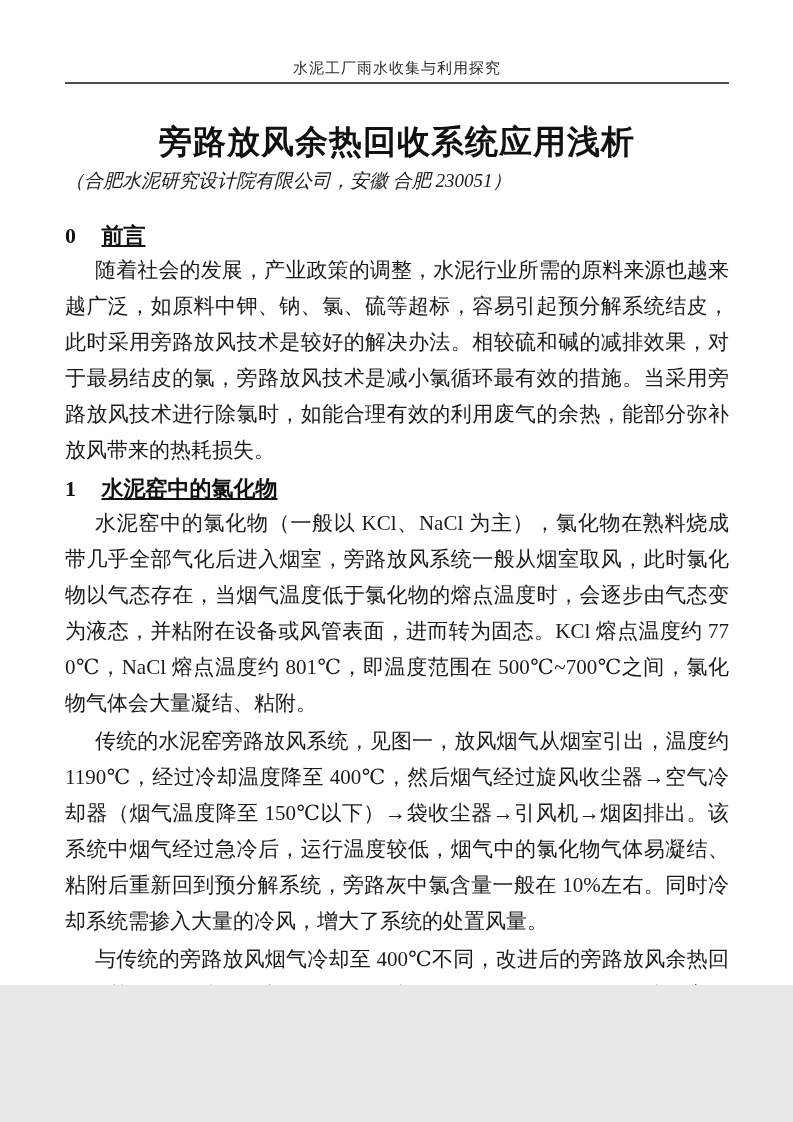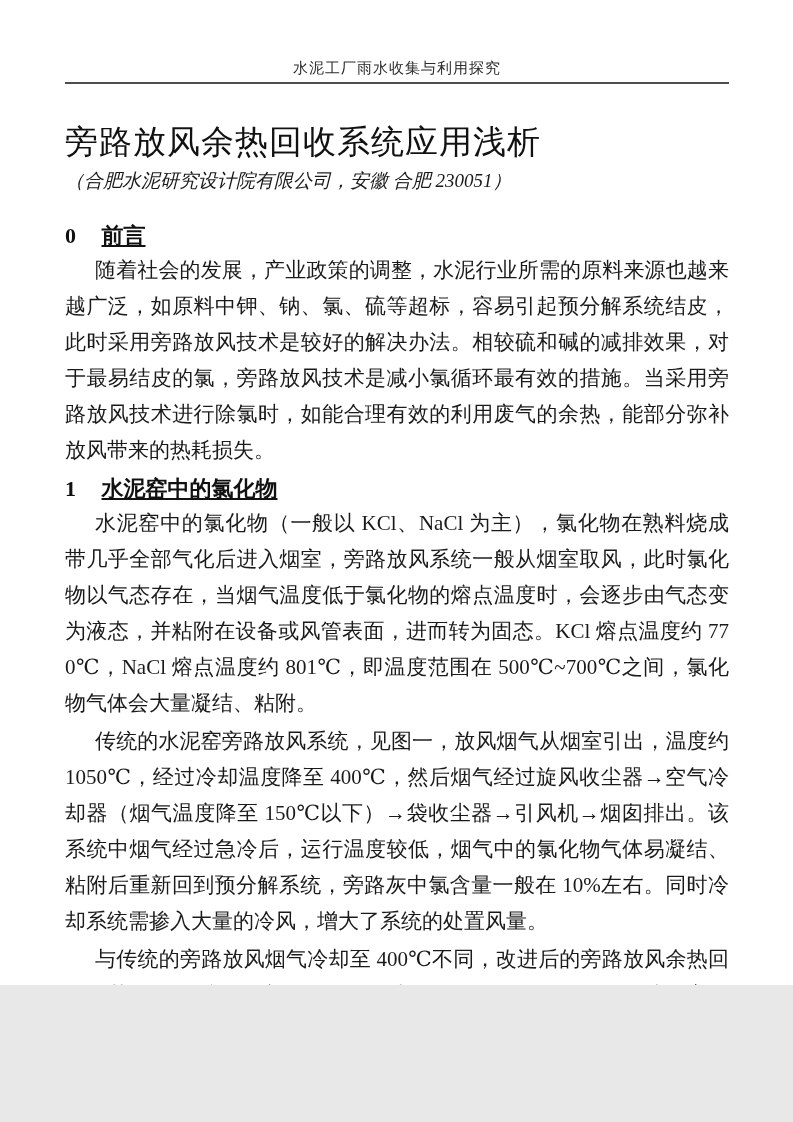--- a/index.html
+++ b/index.html
@@ -28,22 +28,23 @@
     line-height: 20px;
   }
   .head-rule {
     margin-top: 4px;
     border: none;
     border-top: 2px solid #4d4d4d;
     height: 0;
   }
   .article-title {
     margin-top: 38px;
+    text-align: center;
     font-size: 33px;
-    font-weight: normal;
+    font-weight: bold;
     letter-spacing: 1px;
     line-height: 40px;
     color: #111;
   }
   .author-line {
     margin-top: 24px;
     text-align: center;
     font-size: 20px;
     font-style: italic;
     line-height: 26px;
@@ -125,21 +126,21 @@
 
     <p class="para para-first">随着社会的发展，产业政策的调整，水泥行业所需的原料来源也越来越广泛，如原料中钾、钠、氯、硫等超标，容易引起预分解系统结皮，此时采用旁路放风技术是较好的解决办法。相较硫和碱的减排效果，对于最易结皮的氯，旁路放风技术是减小氯循环最有效的措施。当采用旁路放风技术进行除氯时，如能合理有效的利用废气的余热，能部分弥补放风带来的热耗损失。</p>
 
     <div class="section-heading sec1-heading">
       <span class="sec-num">1</span>
       <span class="sec-title">水泥窑中的氯化物</span>
     </div>
 
     <p class="para para-first">水泥窑中的氯化物（一般以 KCl、NaCl 为主），氯化物在熟料烧成带几乎全部气化后进入烟室，旁路放风系统一般从烟室取风，此时氯化物以气态存在，当烟气温度低于氯化物的熔点温度时，会逐步由气态变为液态，并粘附在设备或风管表面，进而转为固态。KCl 熔点温度约 770℃，NaCl 熔点温度约 801℃，即温度范围在 500℃~700℃之间，氯化物气体会大量凝结、粘附。</p>
 
-    <p class="para">传统的水泥窑旁路放风系统，见图一，放风烟气从烟室引出，温度约 1050℃，经过冷却温度降至 400℃，然后烟气经过旋风收尘器→空气冷却器（烟气温度降至 150℃以下）→袋收尘器→引风机→烟囱排出。该系统中烟气经过急冷后，运行温度较低，烟气中的氯化物气体易凝结、粘附后重新回到预分解系统，旁路灰中氯含量一般在 10%左右。同时冷却系统需掺入大量的冷风，增大了系统的处置风量。</p>
+    <p class="para">传统的水泥窑旁路放风系统，见图一，放风烟气从烟室引出，温度约 1190℃，经过冷却温度降至 400℃，然后烟气经过旋风收尘器→空气冷却器（烟气温度降至 150℃以下）→袋收尘器→引风机→烟囱排出。该系统中烟气经过急冷后，运行温度较低，烟气中的氯化物气体易凝结、粘附后重新回到预分解系统，旁路灰中氯含量一般在 10%左右。同时冷却系统需掺入大量的冷风，增大了系统的处置风量。</p>
 
     <p class="para">与传统的旁路放风烟气冷却至 400℃不同，改进后的旁路放风余热回收工艺在骤冷后的温度降至 900℃以下，见图二。即放风烟气从烟室引出，温度约 1050℃，冷却后的温度降至 850～900℃，高温烟气经过旋风收尘器后，进入水冷壁余热锅</p>
 
   </div>
 
   <div class="footer-rule"></div>
 
   <div class="footer-row">
     <span class="page-number">38</span>
     <span class="issue-label">2021.No.4</span>

